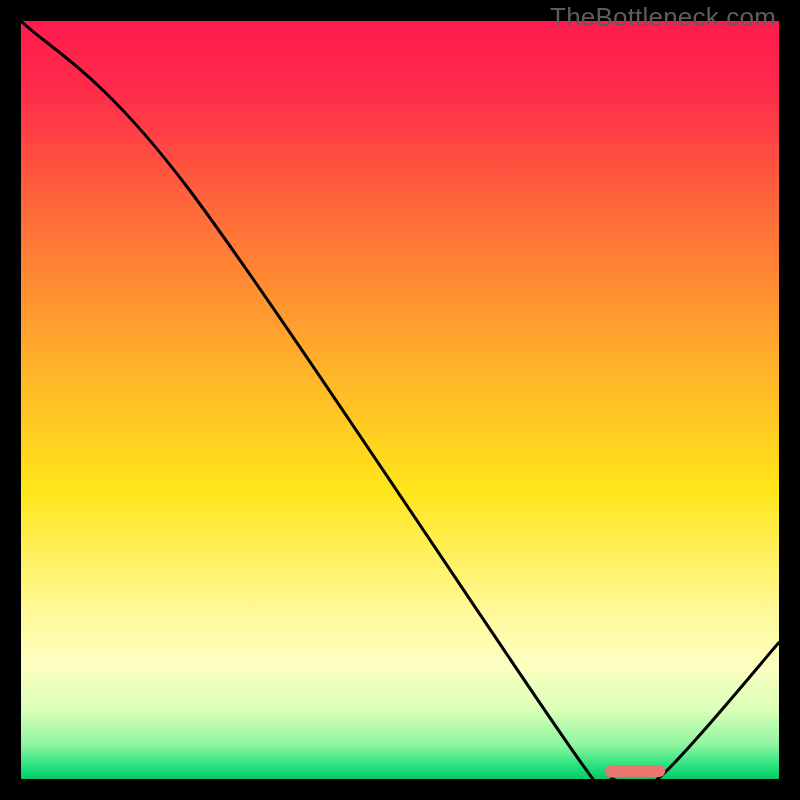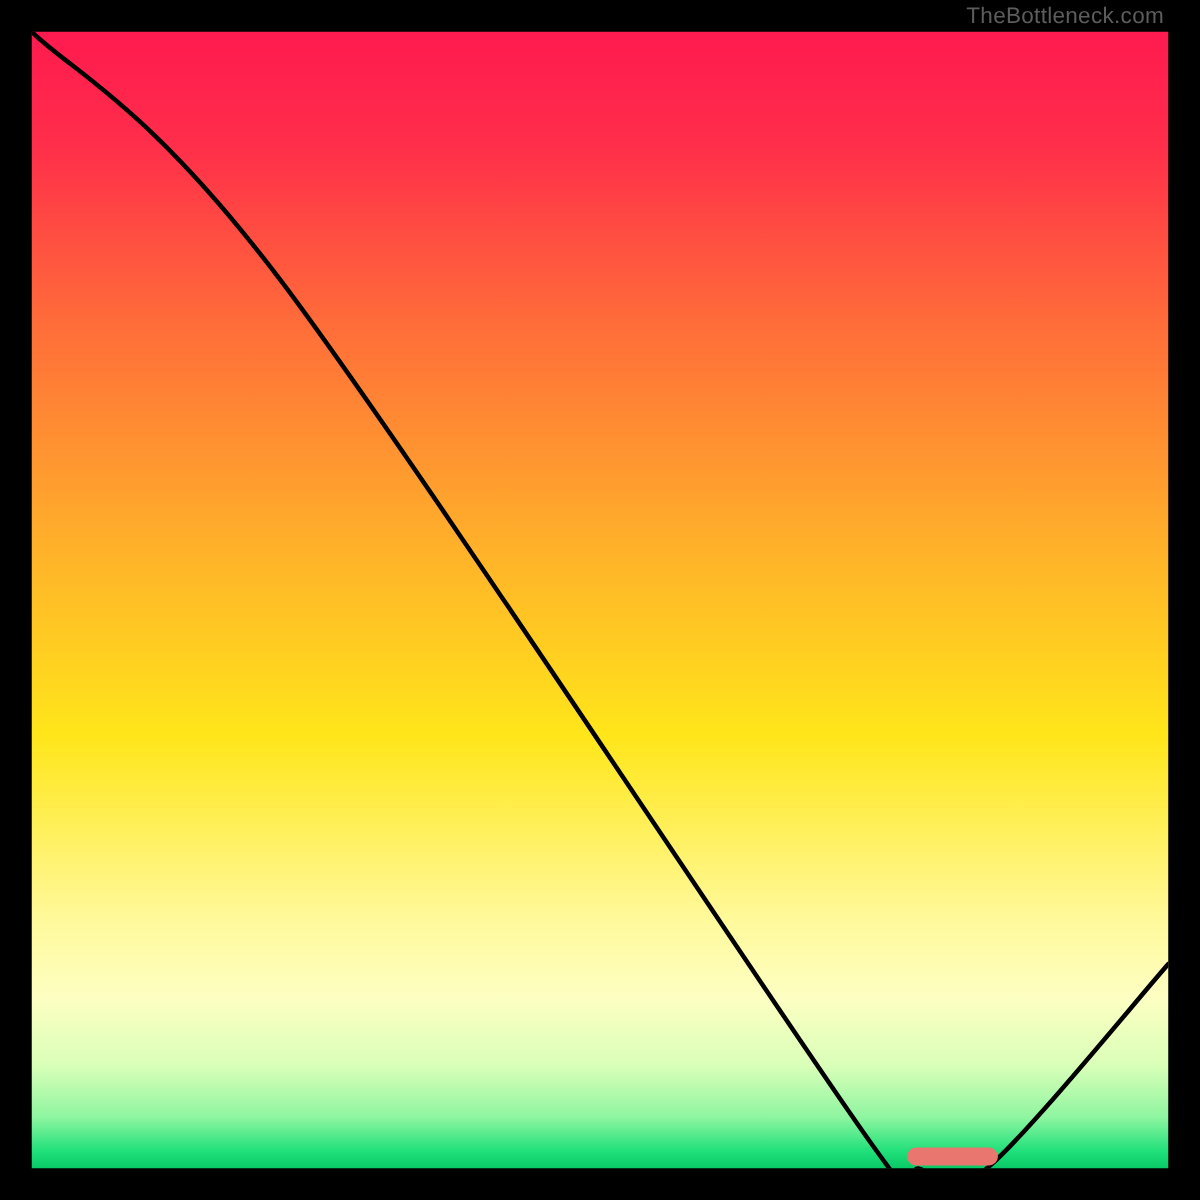--- a/index.html
+++ b/index.html
@@ -24,21 +24,21 @@
     left: 0;
     top: 0;
     width: 758px;
     height: 758px;
   }
   .watermark {
     position: absolute;
     top: 2px;
     right: 24px;
     color: #5d5d5d;
-    font-size: 15px;
+    font-size: 26px;
     font-weight: 500;
     letter-spacing: 0.2px;
   }
 </style>
 </head>
 <body>
 
 <div class="frame">
   <svg class="plot" viewBox="0 0 758 758">
     <defs>

